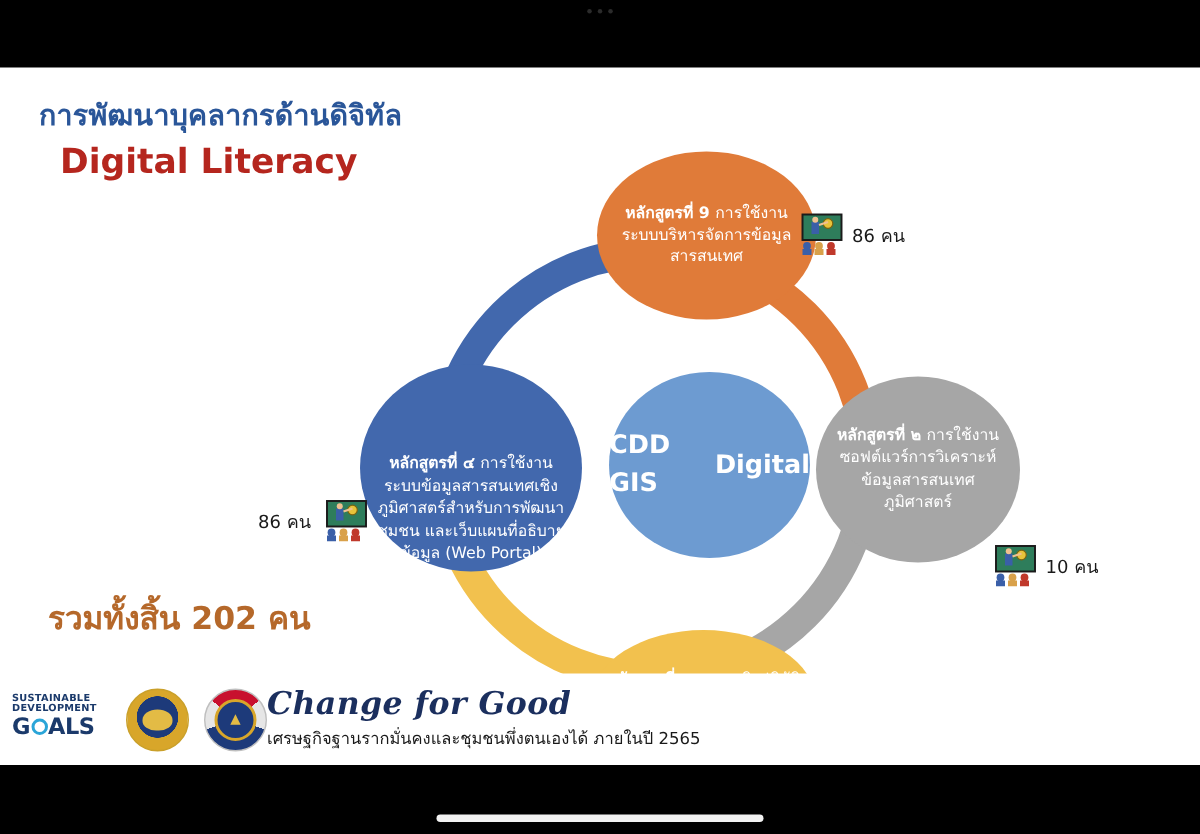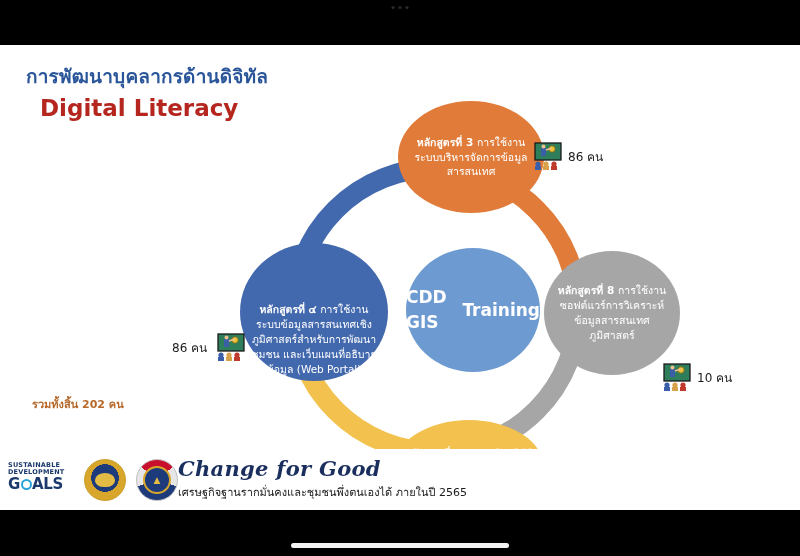--- a/index.html
+++ b/index.html
@@ -54,21 +54,21 @@
          font-size:12px;color:#1a1a1a;white-space:nowrap;}
   .count-top{left:529px;top:97px;}
   .count-right{left:658px;top:318px;justify-content:flex-end;}
   .count-bottom{left:345px;top:418px;flex-direction:column;align-items:center;gap:1px;}
   .count-left{left:172px;top:288px;}
 
   
   .tico{position:relative;width:34px;height:28px;flex:0 0 auto;}
 
   
-  .summary{position:absolute;left:32px;top:350px;font-size:11px;font-weight:bold;color:#b5682a;
+  .summary{position:absolute;left:32px;top:350px;font-size:21px;font-weight:bold;color:#b5682a;
            white-space:nowrap;}
 
   
   .footer{position:absolute;left:0;top:404px;width:676px;height:61px;background:#fff;
           display:flex;align-items:center;}
   .sdg{margin-left:8px;width:66px;height:36px;position:relative;}
   .sdg .l1,.sdg .l2{font-size:6.5px;font-weight:bold;color:#1b3a6b;letter-spacing:.2px;line-height:1.18;}
   .sdg .goals{font-size:15px;font-weight:bold;color:#1b3a6b;letter-spacing:-.3px;line-height:1;
               display:flex;align-items:center;}
   .sdg .ring-o{display:inline-block;width:11px;height:11px;border-radius:50%;
@@ -112,38 +112,38 @@
       <path d="M160 18 A142 142 0 0 1 302 160" fill="none" stroke="#e07b39" stroke-width="20"></path>
 
       <path d="M302 160 A142 142 0 0 1 160 302" fill="none" stroke="#a6a6a6" stroke-width="20"></path>
 
       <path d="M160 302 A142 142 0 0 1 18 160" fill="none" stroke="#f2c14e" stroke-width="20"></path>
 
       <path d="M18 160 A142 142 0 0 1 160 18" fill="none" stroke="#4268ad" stroke-width="20"></path>
     </svg>
 
     <div class="lobe lobe-top">
-      <div class="txt"><b>หลักสูตรที่ 3 </b><span>การใช้งานระบบบริหารจัดการข้อมูลสารสนเทศ</span></div>
+      <div class="txt"><b>หลักสูตรที่ 9 </b><span>การใช้งานระบบบริหารจัดการข้อมูลสารสนเทศ</span></div>
     </div>
 
     <div class="lobe lobe-right">
-      <div class="txt"><b>หลักสูตรที่ 8 </b><span>การใช้งานซอฟต์แวร์การวิเคราะห์ข้อมูลสารสนเทศภูมิศาสตร์</span></div>
+      <div class="txt"><b>หลักสูตรที่ ๒ </b><span>การใช้งานซอฟต์แวร์การวิเคราะห์ข้อมูลสารสนเทศภูมิศาสตร์</span></div>
     </div>
 
     <div class="lobe lobe-bottom">
       <div class="txt"><b>หลักสูตรที่ ๓ </b><span>อบรมเชิงปฏิบัติ (On The Job Training) ในการสร้างแอปพลิเคชัน</span></div>
     </div>
 
     <div class="lobe lobe-left">
       <div class="txt"><b>หลักสูตรที่ ๔ </b><span>การใช้งานระบบข้อมูลสารสนเทศเชิงภูมิศาสตร์สำหรับการพัฒนาชุมชน และเว็บแผนที่อธิบายข้อมูล (Web Portal)</span></div>
     </div>
 
     <div class="center">
       <div>CDD GIS</div>
-      <div>Training</div>
+      <div>Digital</div>
     </div>
 
     <div class="count count-top">
       <svg class="tico" viewBox="0 0 34 28">
         <rect x="6" y="1" width="26" height="17" fill="#2e7d5b" stroke="#1b1b1b" stroke-width="1.3"></rect>
         <circle cx="23" cy="7" r="3.2" fill="#e8c33a" stroke="#7a6210" stroke-width=".8"></circle>
         <rect x="12" y="6" width="5" height="8" fill="#3a5fa8"></rect>
         <circle cx="14.5" cy="4.5" r="2" fill="#f0c090"></circle>
         <path d="M17 8 L23 6" stroke="#f0c090" stroke-width="1.5"></path>
         <circle cx="9" cy="22" r="2.6" fill="#3a5fa8"></circle>

